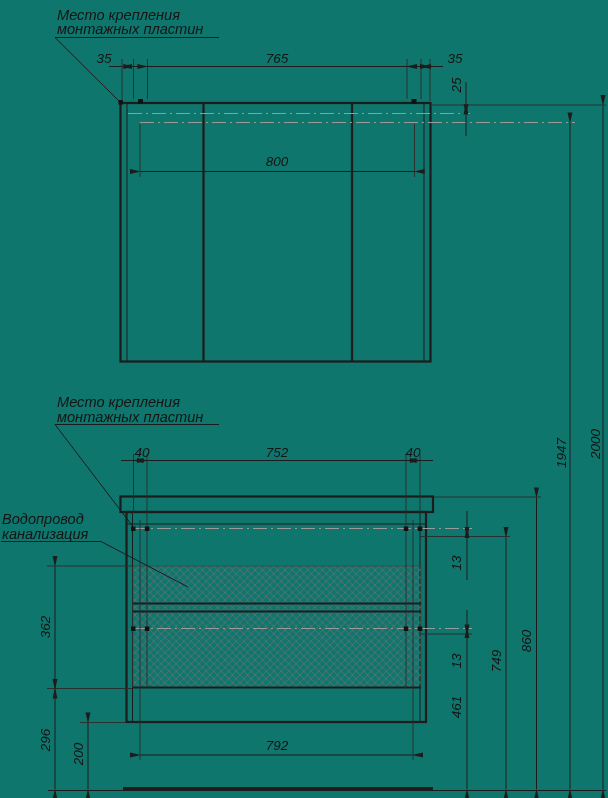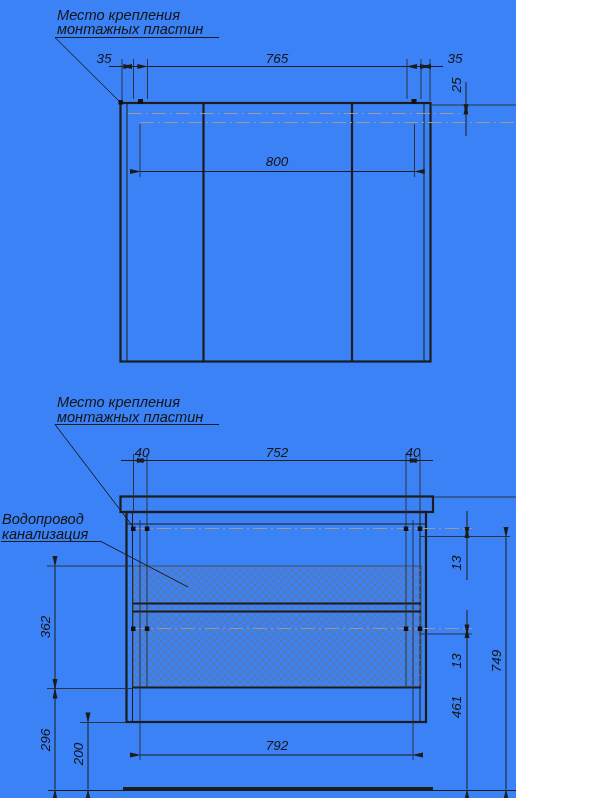--- a/index.html
+++ b/index.html
@@ -1,16 +1,16 @@
 <!DOCTYPE html>
 <html><head>
 <meta charset="utf-8">
 <style>
   html,body{margin:0;padding:0;background:#ffffff;}
-  .canvas{position:relative;width:516px;height:798px;background:#3b82f6;overflow:hidden;
+  .canvas{position:relative;width:608px;height:798px;background:#0f766e;overflow:hidden;
           font-family:"Liberation Sans",sans-serif;}
   svg{display:block}
   .s1{stroke:#1c1c1c;stroke-width:1;fill:none}
   .s2{stroke:#1c1c1c;stroke-width:2.2;fill:none}
   .s3{stroke:#1c1c1c;stroke-width:3;fill:none}
   .dim{stroke:#1c1c1c;stroke-width:1;fill:none}
   .ext{stroke:#2a2a2a;stroke-width:0.9;fill:none}
   .dd{stroke:#9a9a9a;stroke-width:1.1;fill:none;stroke-dasharray:14 4 2 4}
   text{fill:#141414;font-family:"Liberation Sans",sans-serif;font-style:italic;
        font-size:13.5px;}

